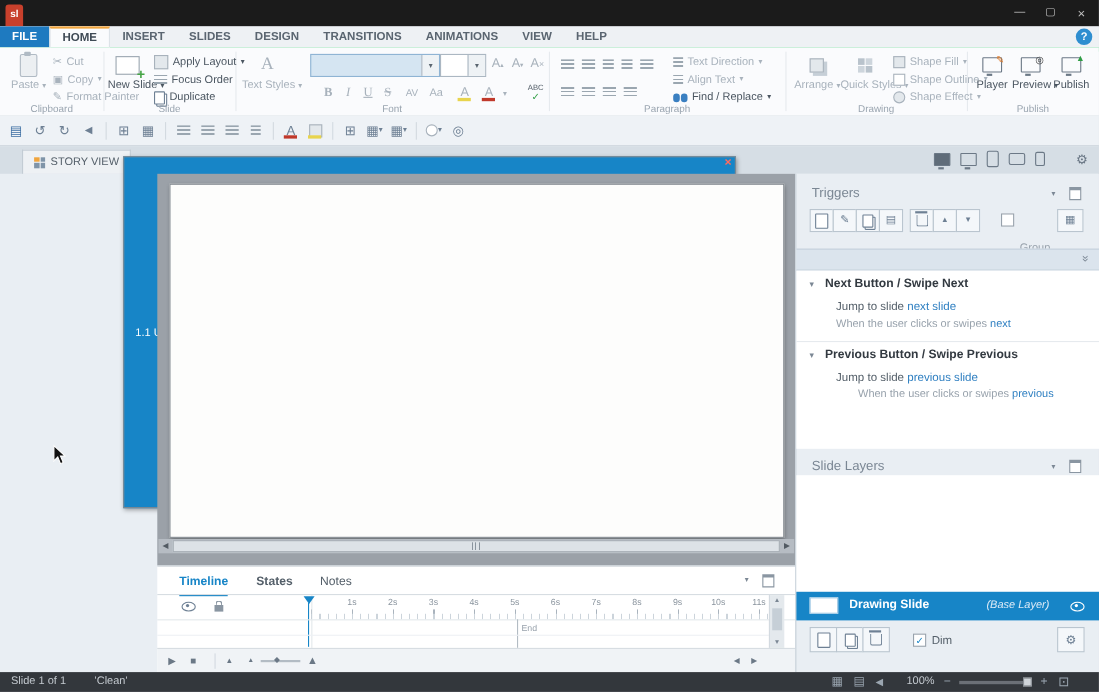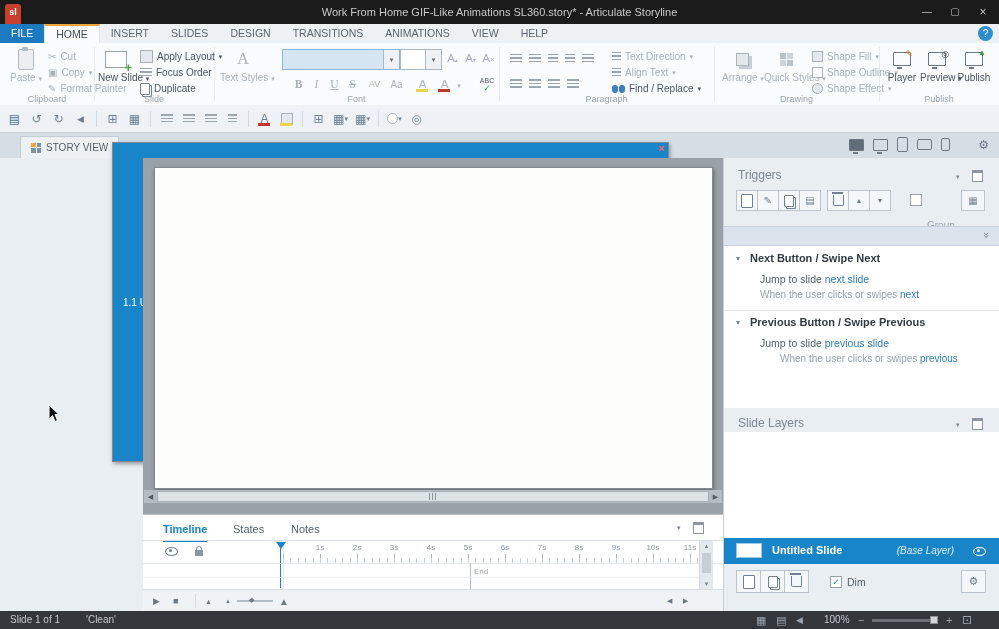--- a/index.html
+++ b/index.html
@@ -5,21 +5,21 @@
   html,body{margin:0;padding:0;background:#555;}
   body{font-family:"Liberation Sans","DejaVu Sans",sans-serif;}
   #app{position:relative;width:999px;height:629px;background:#e9eef3;overflow:hidden;color:#4a5560;font-size:11px;margin:0 auto;}
   
   .titlebar{position:absolute;left:0;top:0;width:999px;height:24px;background:#1b1b1b;}
   .applogo{position:absolute;left:5px;top:4px;width:16px;height:28px;border-radius:3px;background:#c8402c;color:#fff;font-size:9px;font-weight:bold;text-align:center;line-height:16px;}
   .wtitle{position:absolute;left:100px;right:100px;top:0;height:24px;line-height:24px;text-align:center;color:#c9c9c9;font-size:11px;white-space:nowrap;overflow:hidden;}
   .wctrls{position:absolute;right:2px;top:0;height:24px;display:flex;}
   .wbtn{width:28px;height:24px;color:#c2c2c2;font-size:10px;text-align:center;line-height:24px;}
   
-  .tabrow{position:absolute;left:0;top:24px;width:999px;height:19px;background:#eef1f4;border-bottom:4px solid #22c55e;display:flex;}
+  .tabrow{position:absolute;left:0;top:24px;width:999px;height:19px;background:#eef1f4;border-bottom:4px solid #22c55e;display:flex;font-weight:bold;}
   .rtab{padding:0 11px;font-size:10.5px;line-height:19px;color:#5a6570;white-space:nowrap;}
   .rtab.file{background:#1e7ac0;color:#fff;}
   .rtab.active{background:#fafbfd;border-left:1px solid #dde3e8;border-right:1px solid #dde3e8;border-top:2px solid #f0a43c;line-height:17px;color:#3f4a55;}
   .helpbtn{position:absolute;right:6px;top:2px;width:15px;height:15px;border-radius:50%;background:#2e8ed0;color:#fff;font-size:10px;text-align:center;line-height:15px;}
   
   .ribbon{position:absolute;left:0;top:43px;width:999px;height:62px;background:#fafbfd;border-bottom:1px solid #d8dde2;}
   .gsep{position:absolute;top:4px;height:54px;width:1px;background:#e6eaee;}
   .rglabel{position:absolute;bottom:1px;font-size:9px;color:#9aa5b0;text-align:center;}
   .bigbtn{position:absolute;top:3px;text-align:center;}
   .bicon{height:26px;display:flex;align-items:center;justify-content:center;}
@@ -123,21 +123,20 @@
   .sbknob{position:absolute;top:-3px;width:8px;height:8px;background:#d0d5da;border:1px solid #8a8f95;box-sizing:border-box;}
   .cursor{position:absolute;left:46px;top:404px;z-index:50;}
 </style>
 </head>
 <body>
 
 <div id="app">
 
   <div class="titlebar">
     <div class="applogo">sl</div>
-    <div class="wtitle">Work From Home GIF-Like Animations SL360.story* - Articulate Storyline</div>
     <div class="wctrls">
       <span class="wbtn">—</span>
       <span class="wbtn">▢</span>
       <span class="wbtn" style="font-size:12px;">×</span>
     </div>
   </div>
 
   <div class="tabrow">
     <span class="rtab file">FILE</span>
     <span class="rtab active">HOME</span>
@@ -403,21 +402,21 @@
       <span class="hsarrow" style="left:0;">◀</span>
       <span class="hsarrow" style="right:0;">▶</span>
       <div class="hsthumb">
           <span class="hsgrip"></span>
         </div>
     </div>
   </div>
 
   <div class="timeline">
     <span class="ttab active" style="left:20px;">Timeline</span>
-    <span class="ttab" style="left:90px;">States</span>
+    <span class="ttab" style="left:90px;font-weight:bold;">States</span>
     <span class="ttab" style="left:148px;">Notes</span>
     <span class="dd" style="position:absolute;left:534px;top:9px;color:#7b8794;">▾</span>
     <span class="i-float" style="position:absolute;left:550px;top:7px;"></span>
     <div class="tl-line" style="left:0;top:25px;width:580px;height:1px;background:#d7dde2;"></div>
     <span class="i-eye" style="position:absolute;left:22px;top:32px;"></span>
     <span class="i-lock" style="position:absolute;left:52px;top:30px;"></span>
     <div class="tl-line" style="left:140px;top:26px;width:1px;height:48px;"></div>
     <div class="ruler">
       <span class="tick" style="left:37px;">1s</span>
       <span class="tick" style="left:74px;">2s</span>
@@ -515,21 +514,21 @@
         <span>When the user clicks or swipes </span><span class="link">previous</span>
       </div>
     </div>
 
     <span class="ptitle" style="position:absolute;left:14px;top:258px;">Slide Layers</span>
     <span class="dd" style="position:absolute;left:232px;top:263px;color:#7b8794;">▾</span>
     <span class="i-float" style="position:absolute;left:248px;top:260px;"></span>
     <div class="whitearea" style="top:274px;height:106px;"></div>
     <div class="selrow">
       <span style="position:absolute;left:12px;top:5px;width:26px;height:15px;background:#fff;border:1px solid #9ec8e4;box-sizing:border-box;"></span>
-      <span style="position:absolute;left:48px;top:6px;color:#fff;font-size:11px;font-weight:bold;">Untitled Slide</span>
+      <span style="position:absolute;left:48px;top:6px;color:#fff;font-size:11px;font-weight:bold;">Drawing Slide</span>
       <span style="position:absolute;right:46px;top:7px;color:#ddebf7;font-size:10px;font-style:italic;">(Base Layer)</span>
       <span class="i-eye white" style="position:absolute;right:14px;top:9px;"></span>
     </div>
     <div style="position:absolute;left:13px;top:412px;display:flex;">
       <span class="lbtn">
           <span class="i-page"></span>
         </span>
       <span class="lbtn">
           <span class="i-page i-pages" style="width:8px;height:10px;"></span>
         </span>

